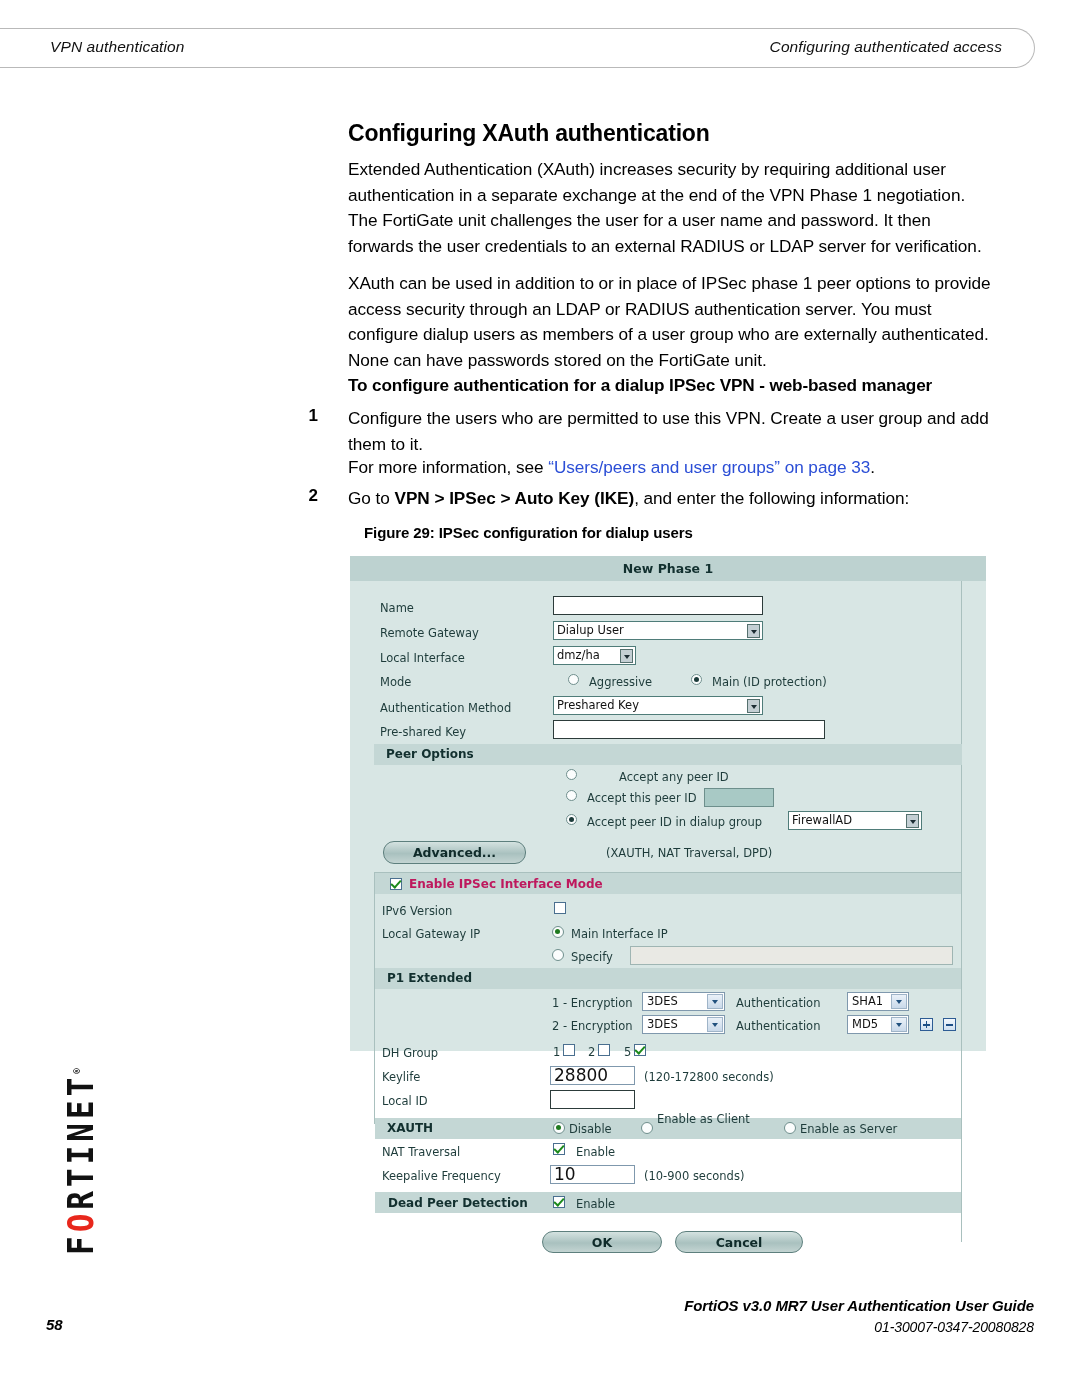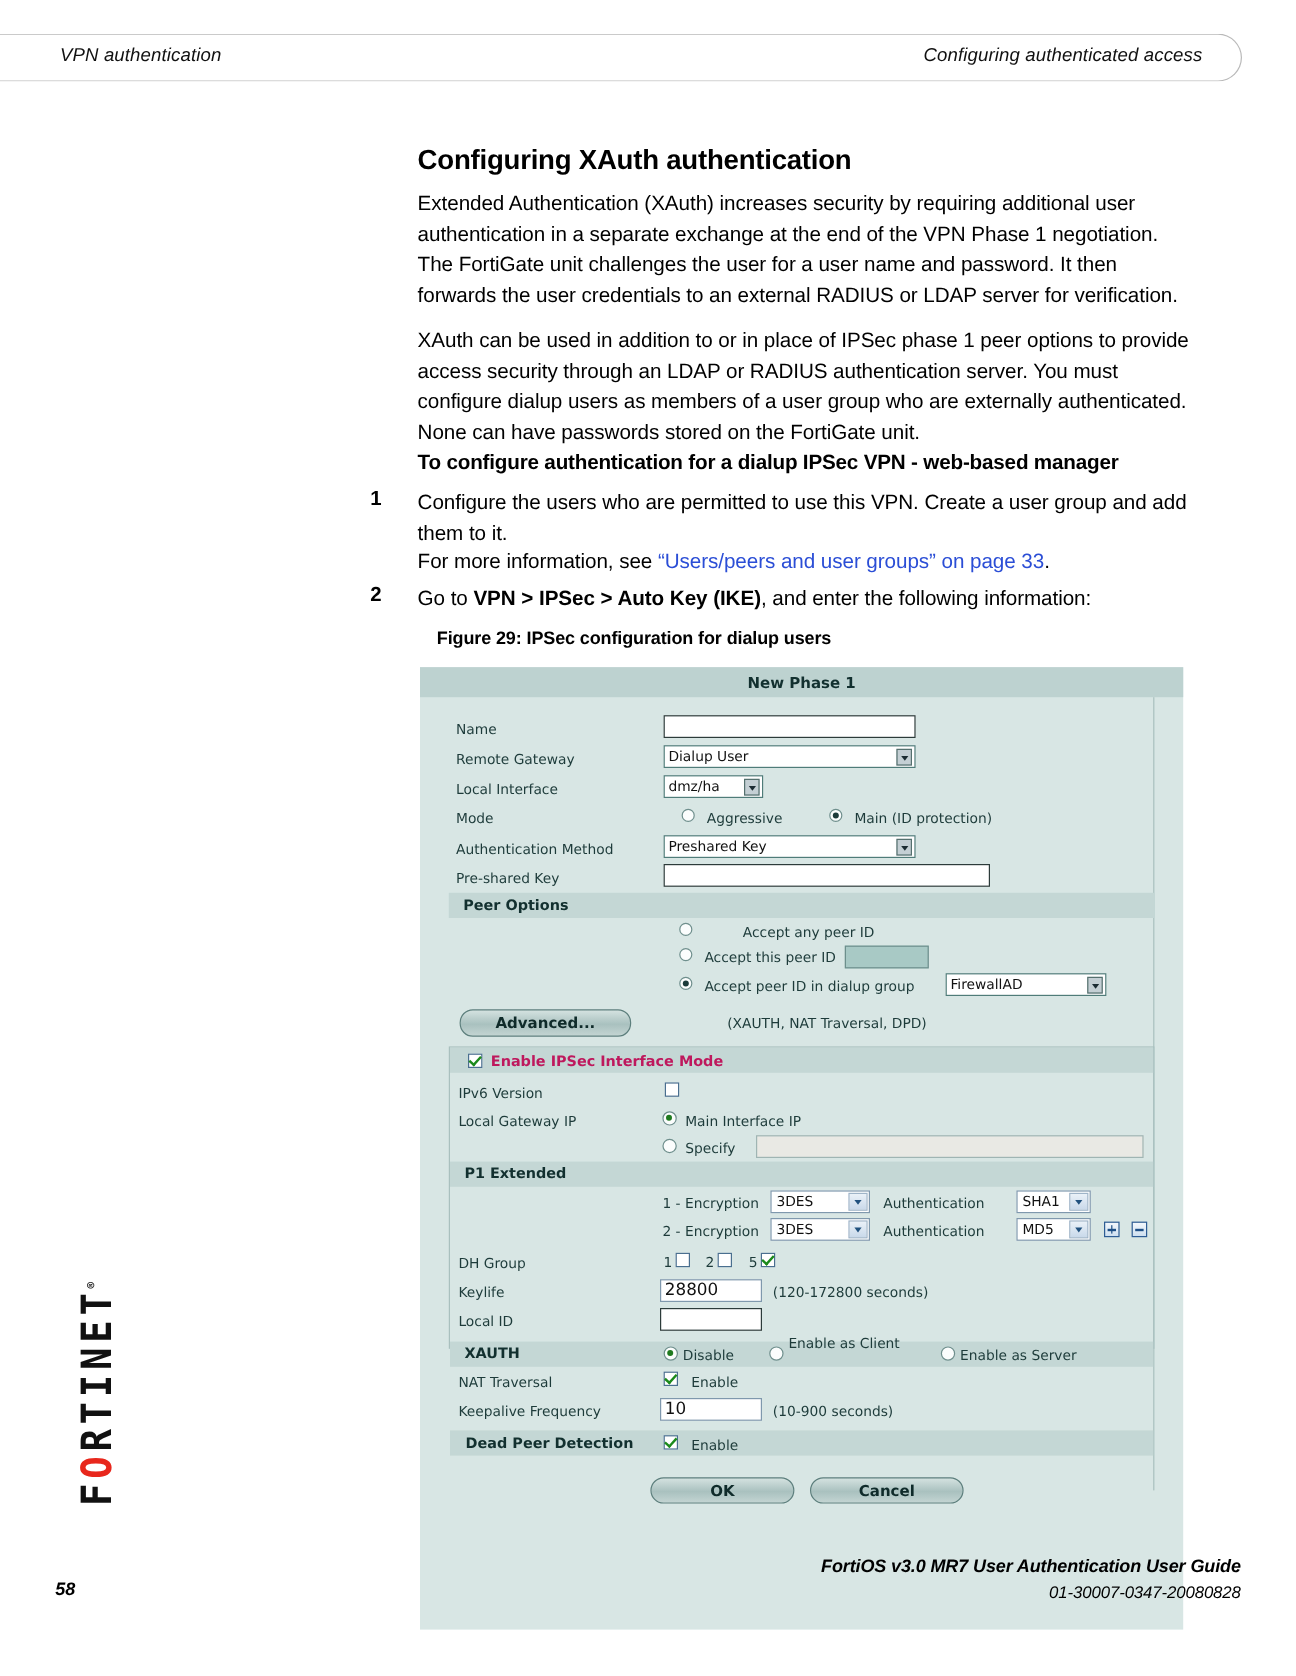--- a/index.html
+++ b/index.html
@@ -53,34 +53,34 @@
   #xref{position:absolute;left:348px;top:457px;width:660px;font-size:17.2px;letter-spacing:-.05px;}
   #xref .lnk{color:#2b4ed6;}
   #n2{left:300px;top:486px;}
   #s2{top:486px;}
   .figcap{
     position:absolute;left:364px;top:524px;font-size:15px;font-weight:bold;letter-spacing:-.1px;
   }
 
   
   .fig{
-    position:absolute;left:350px;top:556px;width:636px;height:802px;
+    position:absolute;left:350px;top:556px;width:636px;height:495px;
     background:#d8e6e4;box-sizing:border-box;
     font-family:"DejaVu Sans", sans-serif;font-size:11.5px;color:#1d3b3a;
   }
   .fig .vrule{position:absolute;left:611px;top:25px;width:1px;height:661px;background:#a9c0be;}
   .titlebar{
     position:absolute;left:0;top:0;width:636px;height:25px;background:#bdd2d0;
     text-align:center;font-weight:bold;font-size:12.5px;color:#12302f;line-height:25px;
   }
   .lbl{position:absolute;font-size:11.5px;color:#1d3b3a;white-space:nowrap;}
 
   .tin{
     position:absolute;background:#ffffff;border:1px solid #7f9b99;box-sizing:border-box;
-    font-family:"DejaVu Sans", sans-serif;font-size:14px;color:#111;
+    font-family:"DejaVu Sans", sans-serif;font-size:17px;color:#111;
     padding:0 3px;line-height:17px;height:19px;
   }
   .tin.dis{background:#a8c9c5;border:1px solid #6d8f8c;}
   .tin.grey{background:#e9e9e4;border:1px solid #9fb5b3;}
 
   
   .sel{
     position:absolute;background:#ffffff;border:1px solid #4f7c79;box-sizing:border-box;
     height:19px;line-height:17px;font-size:11.5px;color:#111;padding:0 18px 0 3px;
   }

